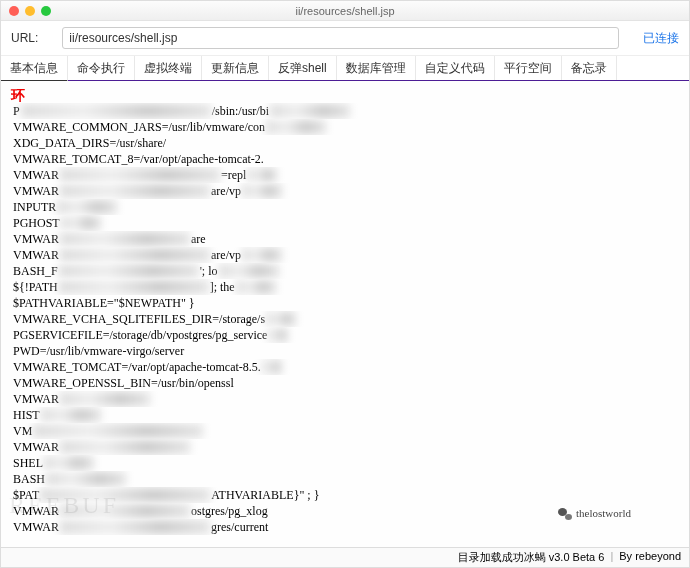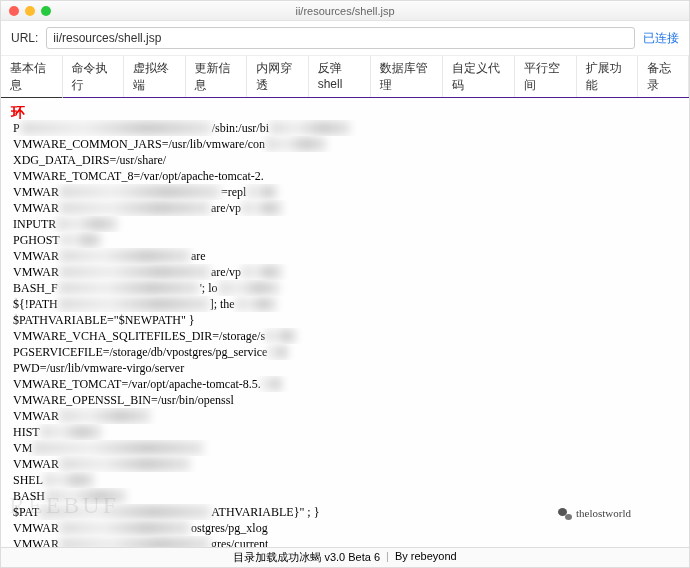--- a/index.html
+++ b/index.html
@@ -5,38 +5,38 @@
   * { box-sizing: border-box; }
   body { margin: 0; font-family: Arial, "Helvetica Neue", sans-serif; font-size: 12px; background: #f5f5f5; }
   .window { width: 690px; height: 568px; background: #5eead4; display: flex; flex-direction: column; border: 1px solid #ddd; position: relative; overflow: hidden; }
   .titlebar { height: 20px; background: linear-gradient(#fcfcfc,#efefef); display: flex; align-items: center; padding: 0 8px; font-size: 11px; color: #666; border-bottom: 1px solid #e3e3e3; position: relative; }
   .tlights { display: flex; gap: 6px; margin-right: 10px; }
   .tl { width: 10px; height: 10px; border-radius: 50%; }
   .tl-close { background: #ff5f56; }
   .tl-min { background: #ffbd2e; }
   .tl-max { background: #27c93f; }
   .titletext { position: absolute; left: 50%; transform: translateX(-50%); }
-  .urlbar { padding: 6px 10px; display: flex; align-items: center; gap: 8px; background: #fff; border-bottom: 1px solid #eee; }
+  .urlbar { padding: 6px 10px; display: flex; align-items: center; gap: 24px; background: #fff; border-bottom: 1px solid #eee; }
   .url-label { color: #333; }
   .url-input { flex: 1; height: 22px; border: 1px solid #ccc; border-radius: 3px; padding: 2px 6px; font-size: 12px; color: #333; }
   .conn { color: #1a73e8; font-size: 12px; }
   .tabs { display: flex; border-bottom: 1px solid #4c1d95; font-size: 12px; background: #fff; }
   .tab { padding: 4px 9px 3px; border-right: 1px solid #e8e8e8; cursor: pointer; color: #333; }
   .tab.sel { border-bottom: 2px solid #333; margin-bottom: -2px; font-weight: 500; }
   .content { flex: 1; overflow: hidden; position: relative; font-family: "Times New Roman", serif; font-size: 12px; line-height: 1.35; padding: 8px 12px; background: #fefefe; }
   .row { display: flex; align-items: center; height: 16px; margin: 0; overflow: hidden; white-space: nowrap; }
   .txt { color: #000; }
   .blur { display: inline-block; filter: blur(4px); background: linear-gradient(90deg,#ddd,#eee,#ccc,#e5e5e5); color: transparent; height: 14px; margin: 0 1px; }
   .corner-red { color: #e00; font-weight: bold; font-size: 14px; position: absolute; top: 6px; left: 10px; }
   .wm { position: absolute; left: 8px; bottom: 26px; font-size: 24px; font-weight: 400; letter-spacing: 3px; color: #000; opacity: 0.07; filter: blur(0.5px); }
   .wm2 { position: absolute; right: 58px; bottom: 26px; font-size: 11px; color: #444; display: flex; align-items: center; gap: 4px; }
   .wechat { width: 14px; height: 12px; position: relative; }
   .wechat::before { content:""; position:absolute; width:9px; height:8px; background:#555; border-radius:50%; left:0; top:0; }
   .wechat::after { content:""; position:absolute; width:7px; height:6px; background:#777; border-radius:50%; right:0; bottom:0; }
-  .status { height: 20px; border-top: 1px solid #ddd; background: #fafafa; display: flex; align-items: center; justify-content: center; padding: 0 8px; font-size: 11px; }
+  .status { height: 20px; border-top: 1px solid #ddd; background: #fafafa; display: flex; align-items: center; justify-content: flex-end; padding: 0 8px; font-size: 11px; }
   .status-right { display: flex; gap: 6px; }
   .sep { color: #aaa; }
 </style>
 </head>
 <body>
 
 <div class="window">
   <div class="titlebar">
     <div class="tlights">
       <div class="tl tl-close"></div>
@@ -50,26 +50,24 @@
     <span class="url-label">URL:</span>
     <input class="url-input" value="ii/resources/shell.jsp" style="">
     <span class="conn">已连接</span>
   </div>
 
   <div class="tabs" id="tabs">
       <div class="tab sel">基本信息</div>
       <div class="tab">命令执行</div>
       <div class="tab">虚拟终端</div>
       <div class="tab">更新信息</div>
-      <div class="tab">内网穿透</div>
       <div class="tab">反弹shell</div>
       <div class="tab">数据库管理</div>
       <div class="tab">自定义代码</div>
       <div class="tab">平行空间</div>
-      <div class="tab">扩展功能</div>
       <div class="tab">备忘录</div>
     </div>
 
   <div class="content">
     <span class="corner-red">环</span>
     <div id="lines" style="margin-top:14px;">
         <div class="row">
           <span class="txt">P</span>
           <span class="blur" style="width:190px">x</span>
           <span class="txt">/sbin:/usr/bi</span>

